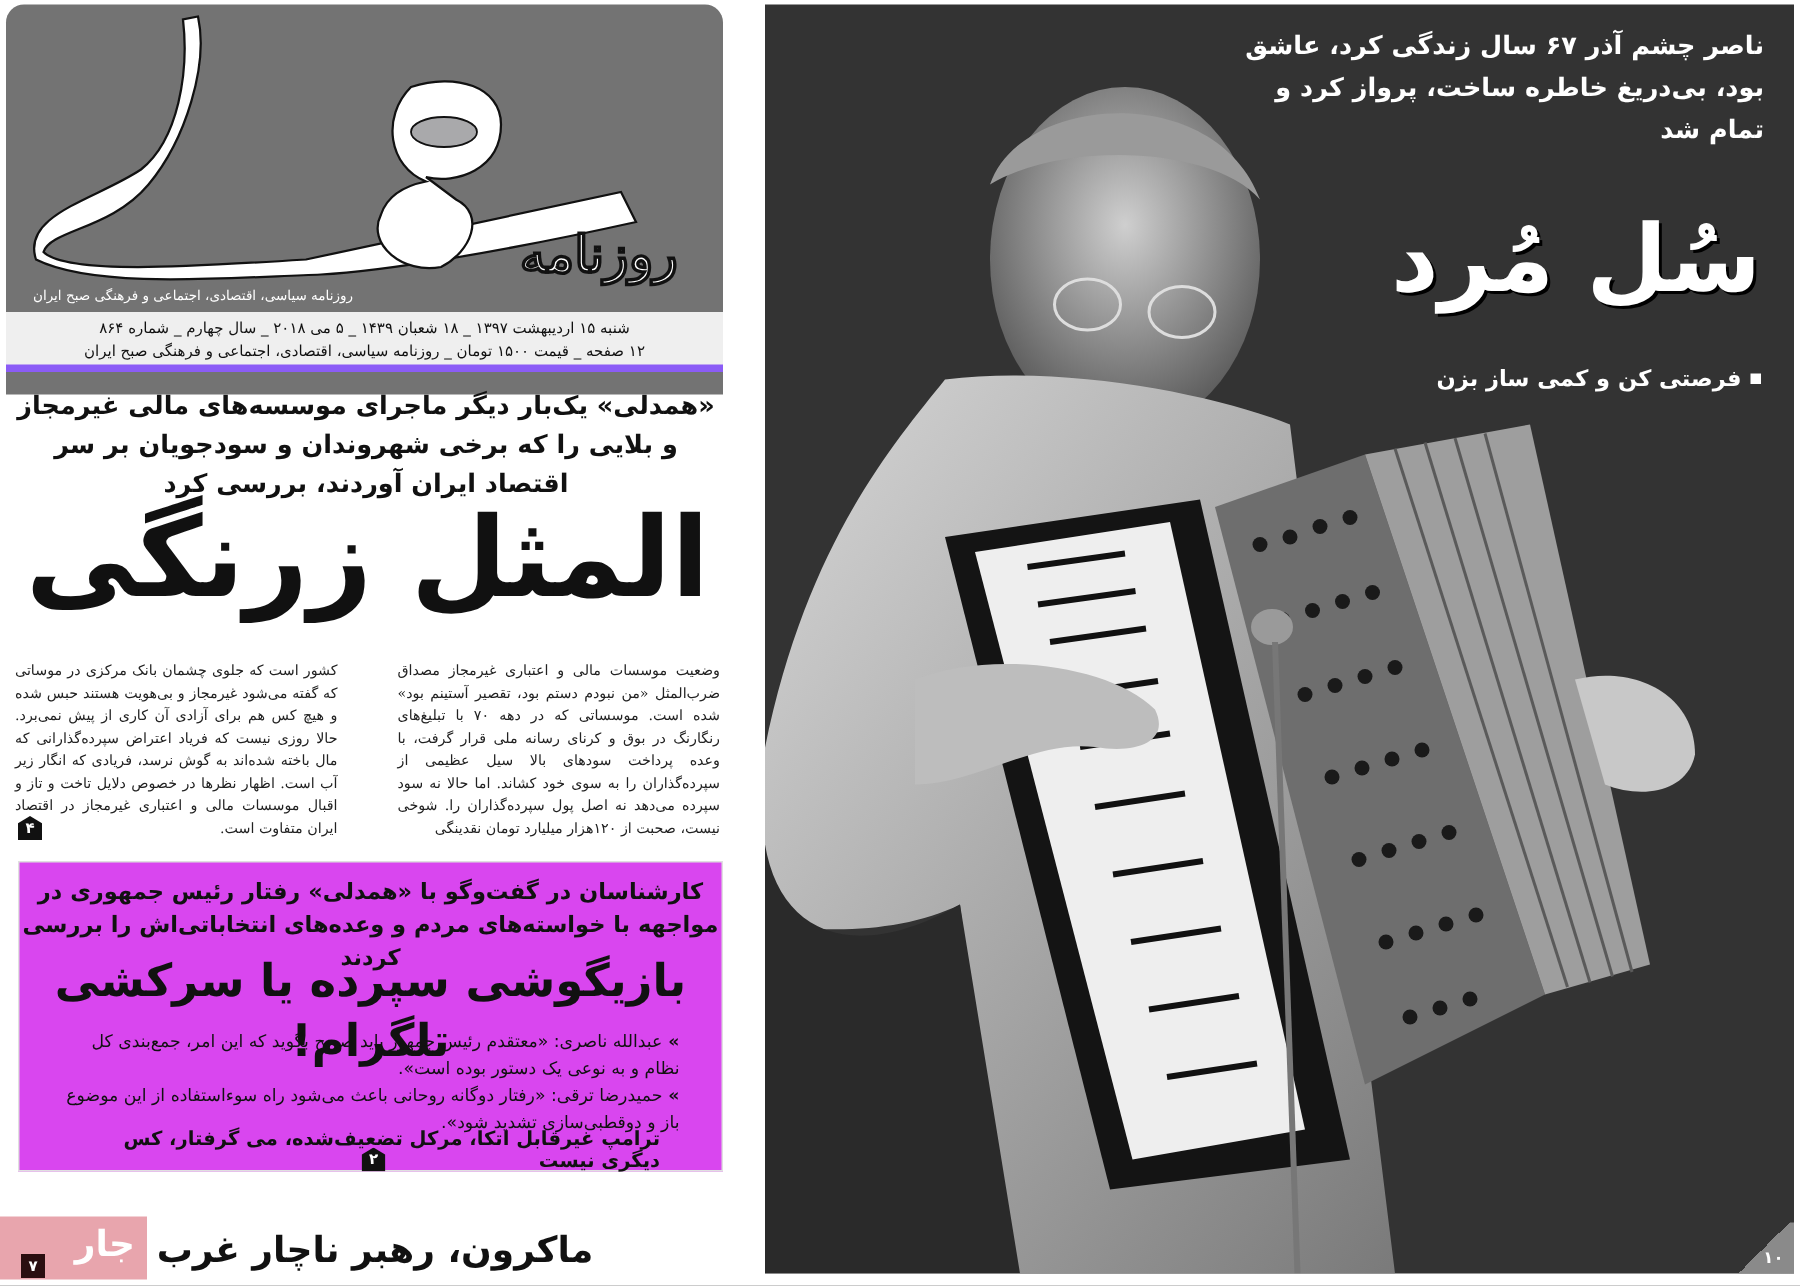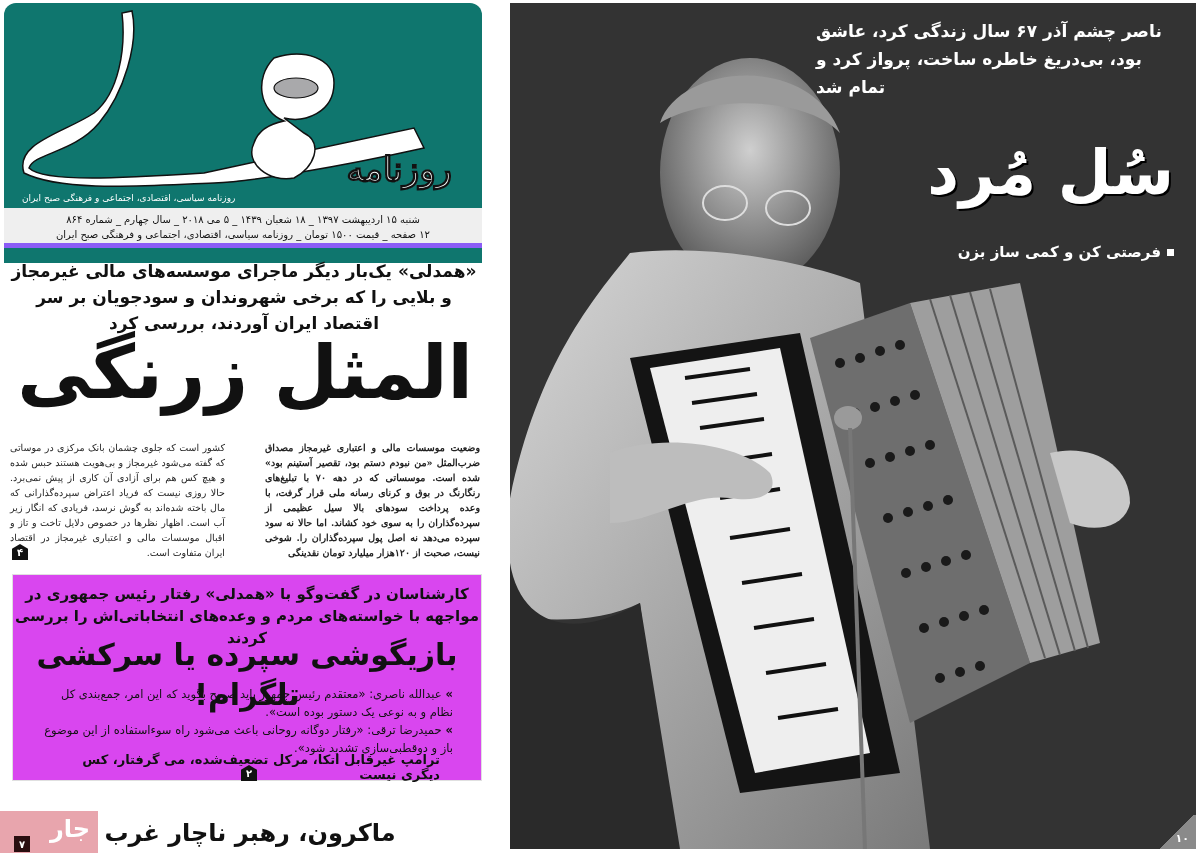--- a/index.html
+++ b/index.html
@@ -2,21 +2,21 @@
 <html><head>
 <meta charset="utf-8">
 <style>
   * { box-sizing: border-box; margin: 0; padding: 0; }
   html, body { width: 1200px; height: 857px; background: #ffffff; overflow: hidden; }
   body { position: relative; font-family: "DejaVu Sans", sans-serif; color: #111; }
 
   
   .masthead {
     position: absolute; left: 4px; top: 3px; width: 478px; height: 260px;
-    background: #0f766e; border-radius: 12px 12px 0 0; overflow: hidden;
+    background: #737373; border-radius: 12px 12px 0 0; overflow: hidden;
   }
   .masthead svg { position: absolute; left: 0; top: 0; }
   .masthead-small {
     position: absolute; left: 18px; top: 190px; font-size: 9px; color: #fff; direction: rtl;
   }
   .logo-sub {
     position: absolute; right: 30px; top: 146px; font-family: "DejaVu Serif", serif; font-size: 34px;
     color: #fff; -webkit-text-stroke: 1.2px #111; font-weight: bold; direction: rtl; letter-spacing: 2px;
   }
   .dateline {
@@ -30,21 +30,21 @@
     font-size: 17px; font-weight: bold; line-height: 26px;
   }
   .headline-main {
     position: absolute; left: 0; top: 322px; width: 490px; direction: rtl; text-align: center;
     font-size: 74px; font-weight: bold; line-height: 100px; letter-spacing: -1px;
   }
   .body-col {
     position: absolute; top: 440px; width: 215px; direction: rtl; text-align: justify;
     font-family: "DejaVu Serif", serif; font-size: 9.5px; line-height: 15px; color: #222;
   }
-  .body-col.right { left: 265px; font-weight: bold; }
+  .body-col.right { left: 265px; }
   .body-col.left { left: 10px; }
   .page-tag {
     display: inline-block; width: 16px; height: 16px; background: #111; color: #fff;
     font-size: 10px; line-height: 17px; text-align: center; font-weight: bold;
     clip-path: polygon(50% 0, 100% 30%, 100% 100%, 0 100%, 0 30%);
   }
   .tag-p4 { position: absolute; left: 12px; top: 544px; }
 
   .box2 {
     position: absolute; left: 12px; top: 574px; width: 470px; height: 207px;
@@ -83,21 +83,21 @@
   }
   .jar-badge .page-tag { position: absolute; left: 14px; top: 25px; width: 16px; height: 16px; background: #2a0e10; clip-path: polygon(0 0, 100% 0, 100% 100%, 0 100%); }
 
   
   .photo {
     position: absolute; left: 510px; top: 3px; width: 686px; height: 846px;
     background: #333333; overflow: hidden;
   }
   .photo svg { position: absolute; left: 0; top: 0; }
   .photo-kicker {
-    position: absolute; right: 20px; top: 14px; width: 360px; direction: rtl; text-align: left;
+    position: absolute; right: 20px; top: 14px; width: 360px; direction: rtl; text-align: right;
     color: #fff; font-size: 17px; font-weight: bold; line-height: 28px;
   }
   .photo-headline {
     position: absolute; right: 22px; top: 125px; direction: rtl; color: #fff;
     font-size: 62px; font-weight: bold; line-height: 90px;
     text-shadow: 2px 2px 0 #000;
   }
   .photo-bullet {
     position: absolute; right: 22px; top: 240px; direction: rtl; color: #fff;
     font-size: 15px; font-weight: bold;

